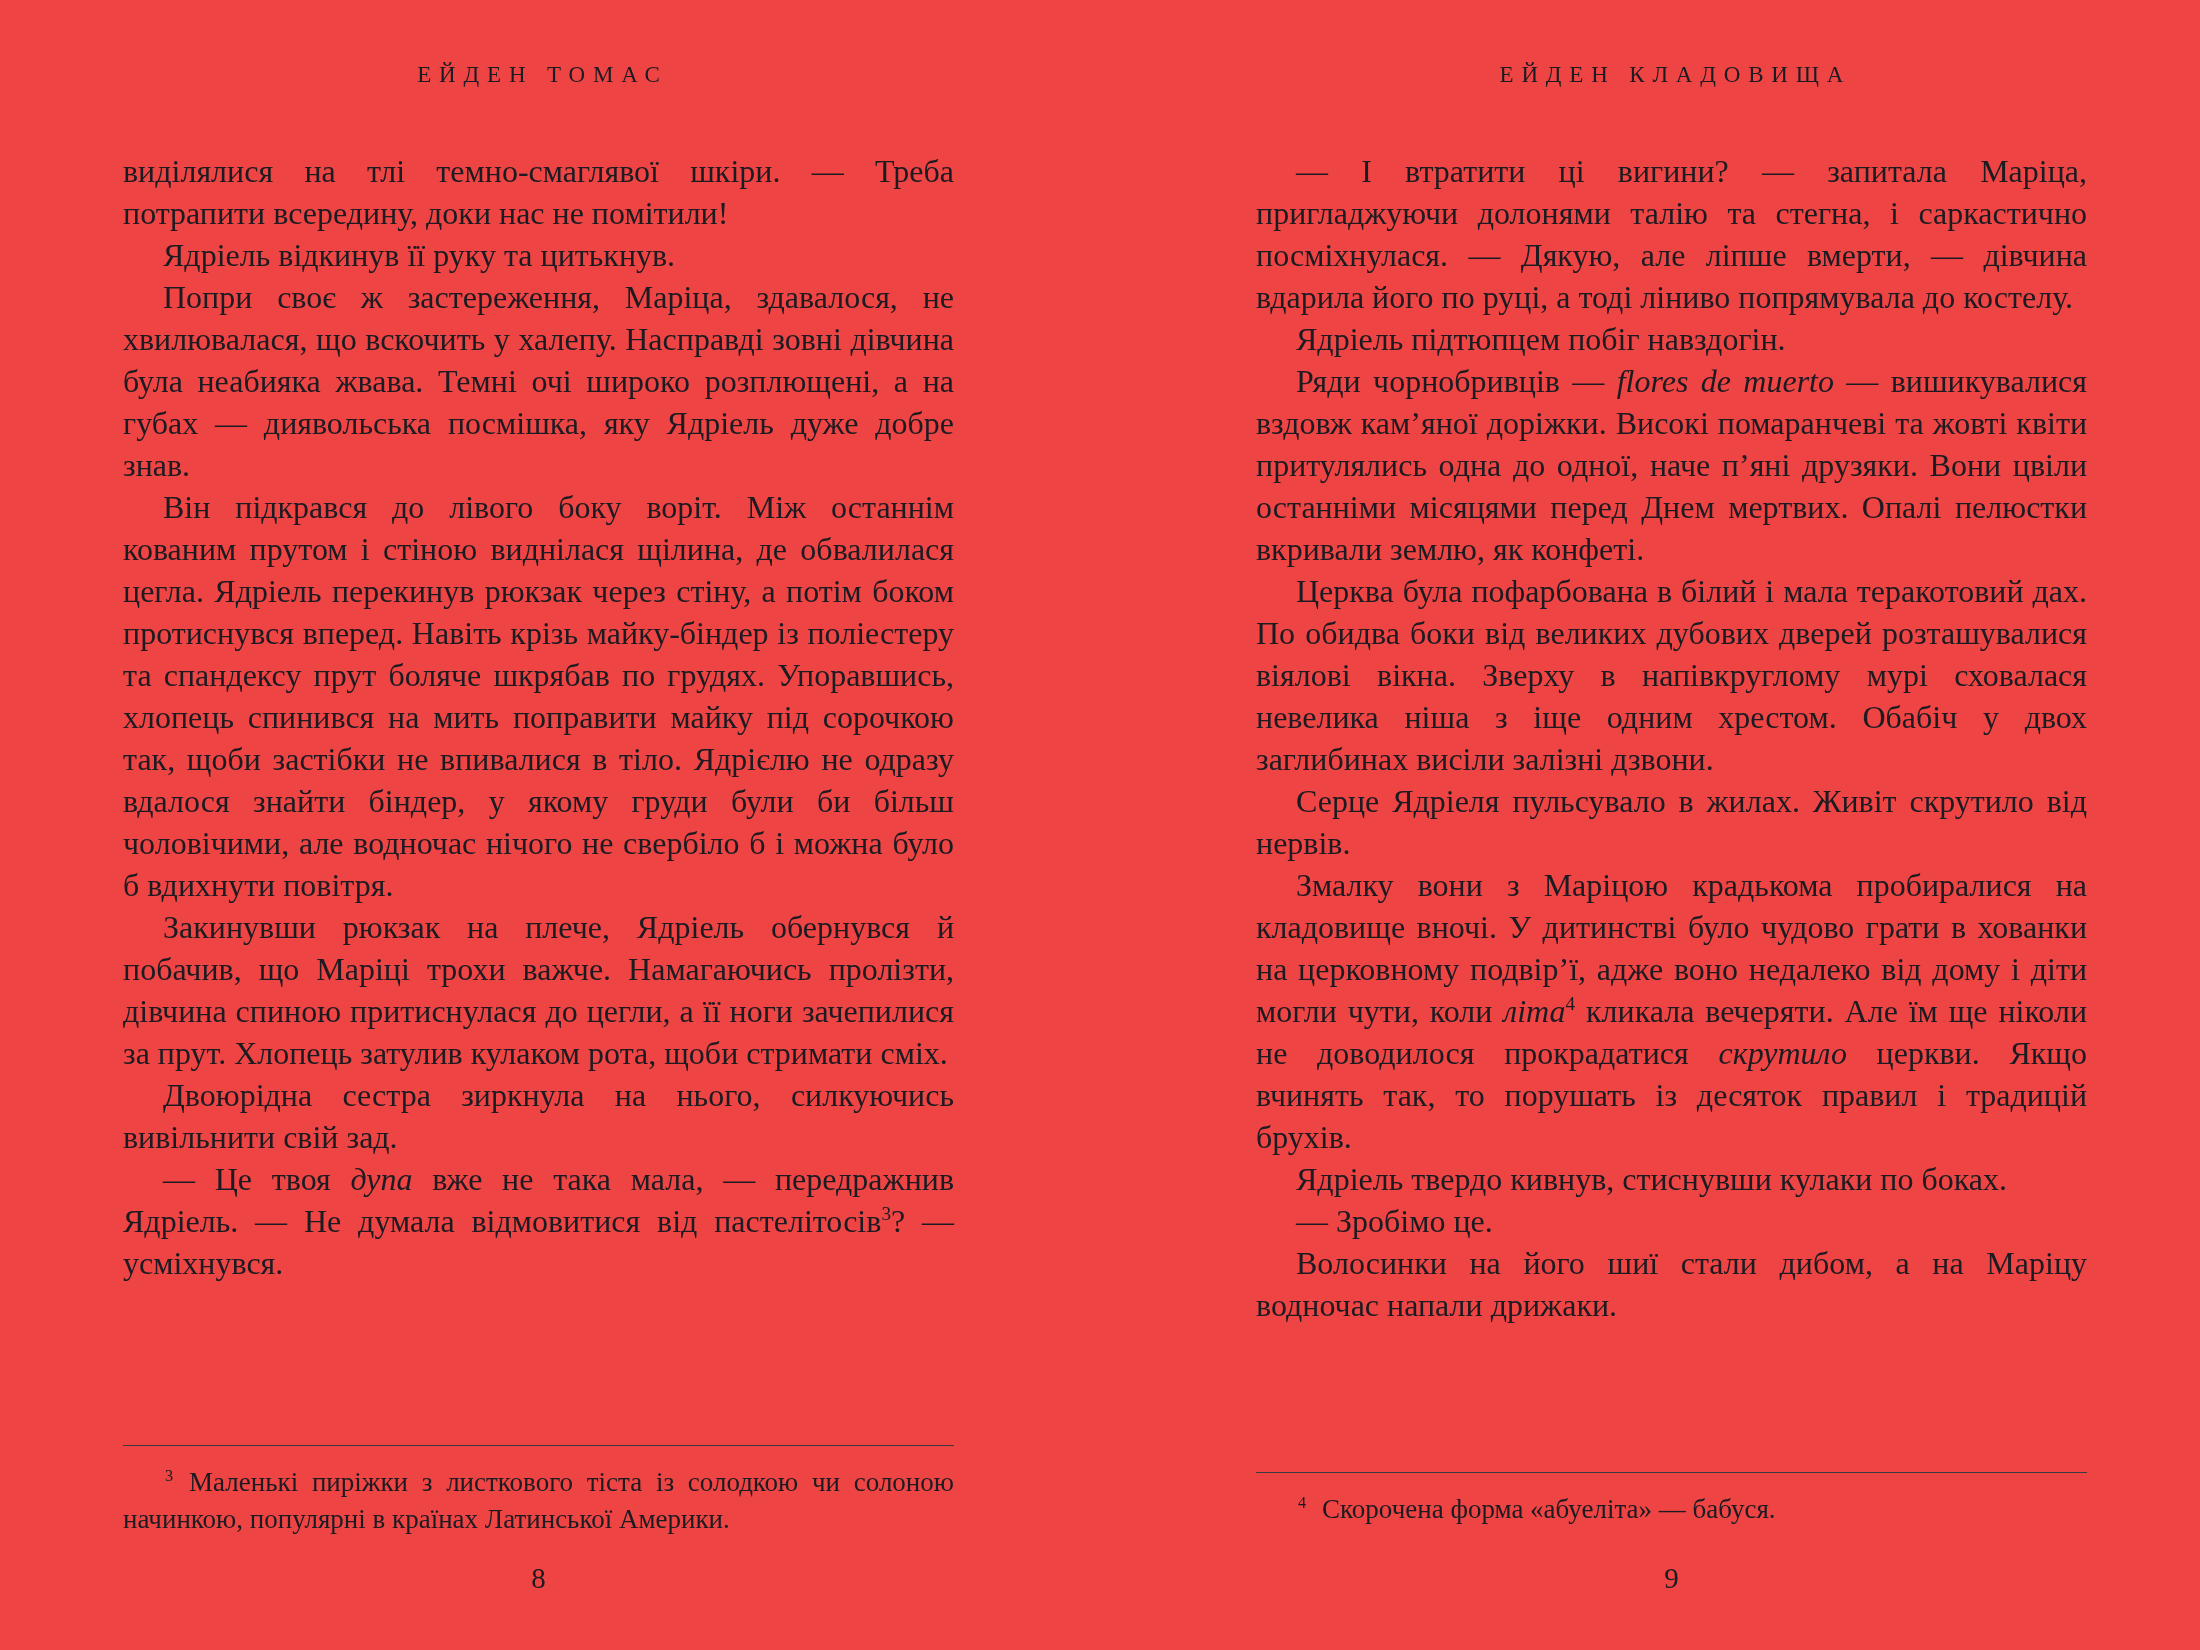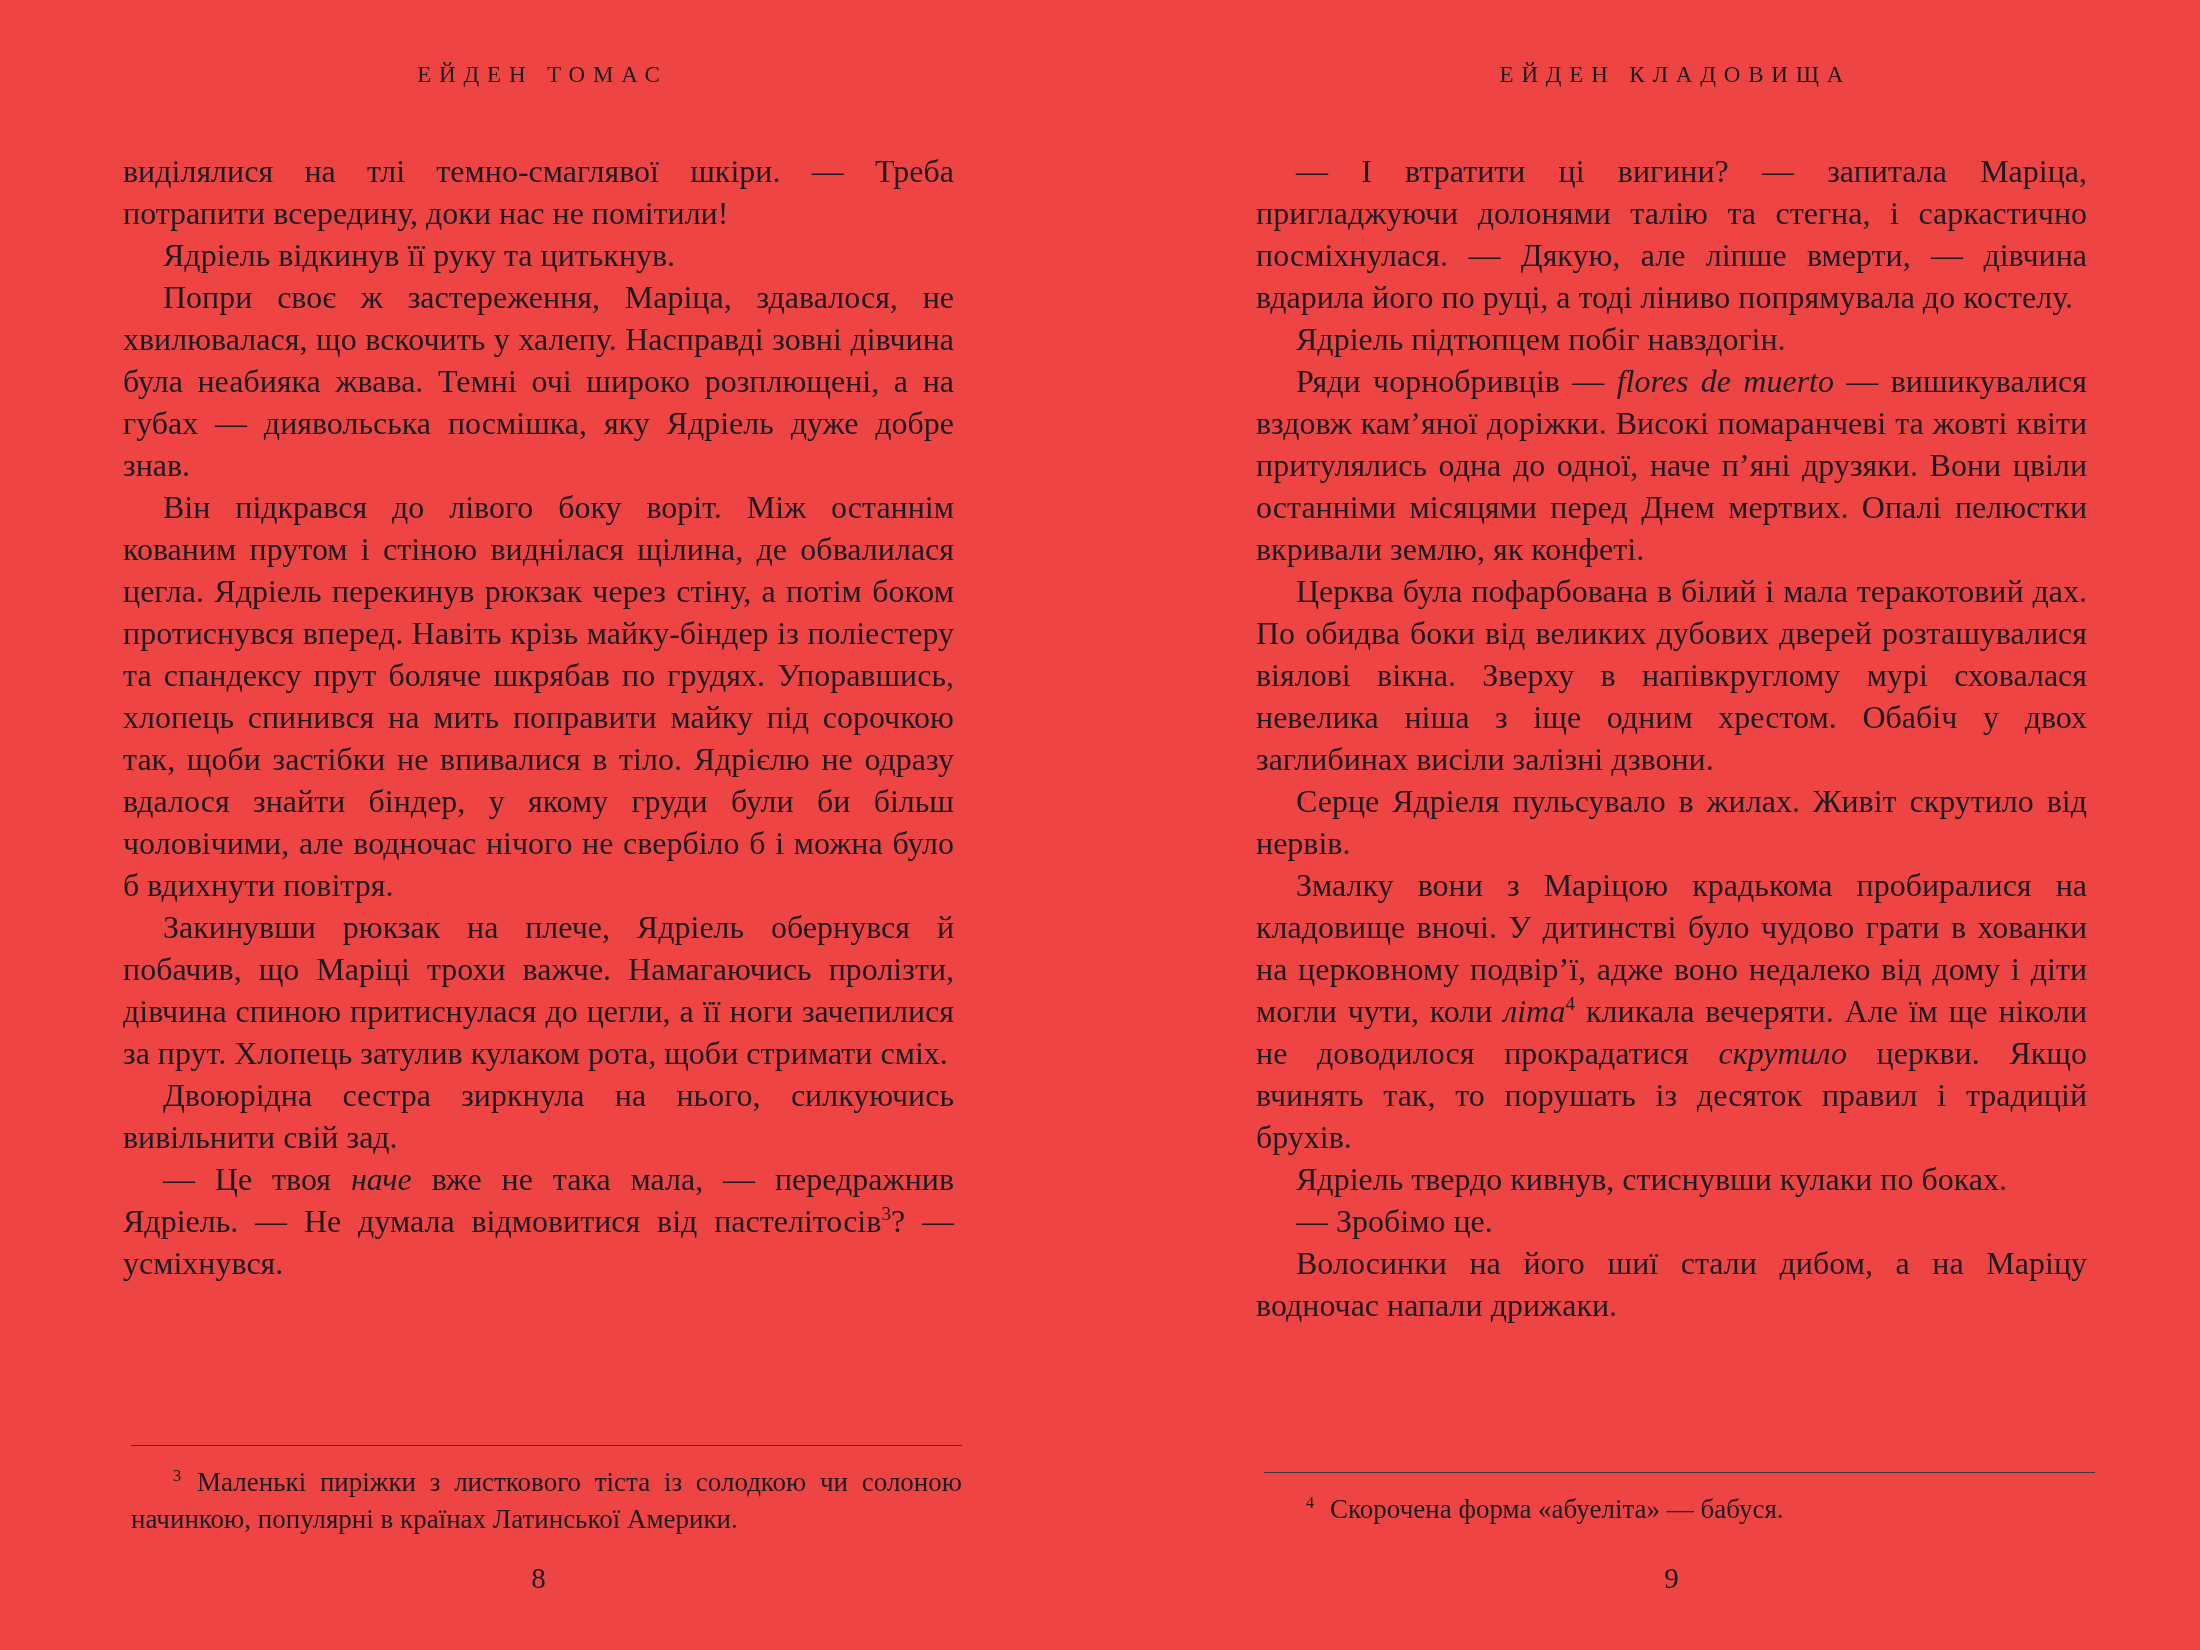--- a/index.html
+++ b/index.html
@@ -35,21 +35,21 @@
     font-size:32px;
     line-height:42px;
     text-align:justify;
     overflow-wrap:break-word;
   }
   .body-text p.para { text-indent:40px; }
   .body-text p.no-indent { text-indent:0; }
   em { font-style:italic; }
   sup { font-size:0.60em; vertical-align:super; line-height:0; }
 
-  .footnote-block { position:absolute; left:8px; width:100%; }
+  .footnote-block { position:absolute; left:0; width:100%; }
   .page-left  .footnote-block { top:1445px; }
   .page-right .footnote-block { top:1472px; }
   .footnote-rule { width:100%; height:0; border-top:1.5px solid #3a3a40; }
   p.footnote {
     margin-top:18px;
     font-size:27px;
     line-height:37px;
     text-align:justify;
     text-indent:42px;
   }
@@ -70,21 +70,21 @@
   <section class="page page-left">
     <div class="page-inner">
       <header class="running-head">ЕЙДЕН ТОМАС</header>
       <div class="body-text">
           <p class="para no-indent">виділялися на тлі темно-смаглявої шкіри. — Треба потрапити всередину, доки нас не помітили!</p>
           <p class="para">Ядріель відкинув її руку та цитькнув.</p>
           <p class="para">Попри своє ж застереження, Маріца, здавалося, не хвилювалася, що вскочить у халепу. Насправді зовні дівчина була неабияка жвава. Темні очі широко розплющені, а на губах — диявольська посмішка, яку Ядріель дуже добре знав.</p>
           <p class="para">Він підкрався до лівого боку воріт. Між останнім кованим прутом і стіною виднілася щілина, де обвалилася цегла. Ядріель перекинув рюкзак через стіну, а потім боком протиснувся вперед. Навіть крізь майку-біндер із поліестеру та спандексу прут боляче шкрябав по грудях. Упоравшись, хлопець спинився на мить поправити майку під сорочкою так, щоби застібки не впивалися в тіло. Ядрієлю не одразу вдалося знайти біндер, у якому груди були би більш чоловічими, але водночас нічого не свербіло б і можна було б вдихнути повітря.</p>
           <p class="para">Закинувши рюкзак на плече, Ядріель обернувся й побачив, що Маріці трохи важче. Намагаючись пролізти, дівчина спиною притиснулася до цегли, а її ноги зачепилися за прут. Хлопець затулив кулаком рота, щоби стримати сміх.</p>
           <p class="para">Двоюрідна сестра зиркнула на нього, силкуючись вивільнити свій зад.</p>
-          <p class="para">— Це твоя <em>наче</em> вже не така мала, — передражнив Ядріель. — Не думала відмовитися від пастелітосів<sup>3</sup>? — усміхнувся.</p>
+          <p class="para">— Це твоя <em>дупа</em> вже не така мала, — передражнив Ядріель. — Не думала відмовитися від пастелітосів<sup>3</sup>? — усміхнувся.</p>
         </div>
       <div class="footnote-block">
         <div class="footnote-rule"></div>
         <p class="footnote"><sup>3</sup>Маленькі пиріжки з листкового тіста із солодкою чи солоною начинкою, популярні в країнах Латинської Америки.</p>
       </div>
       <div class="page-number">8</div>
     </div>
   </section>
 
   <section class="page page-right">

